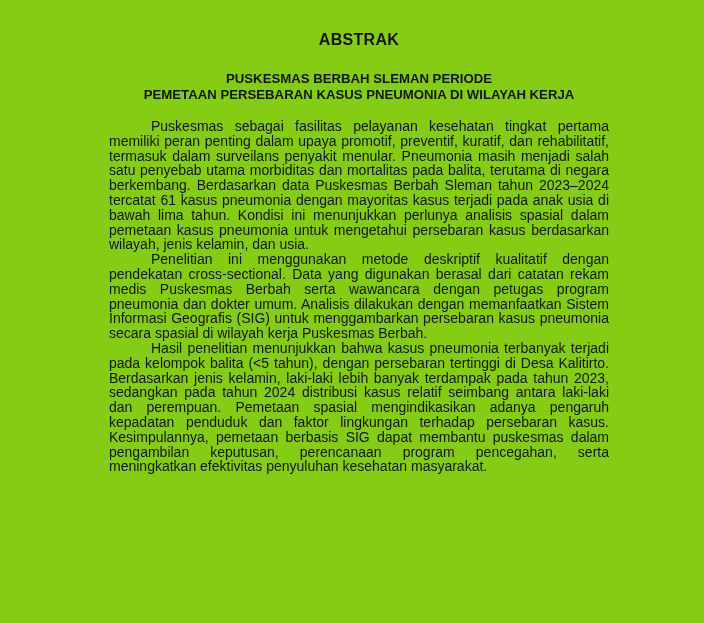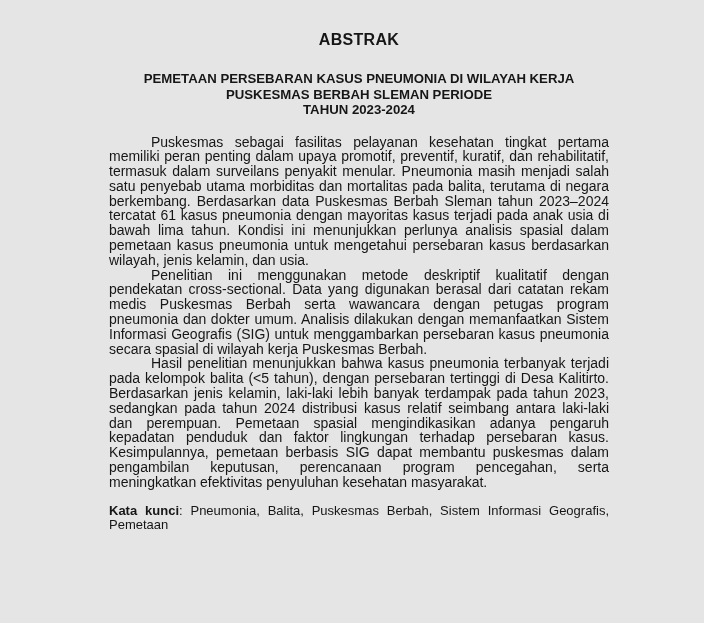--- a/index.html
+++ b/index.html
@@ -4,21 +4,21 @@
 <style>
   html, body {
     margin: 0;
     padding: 0;
     background: #ffffff;
   }
   .page {
     position: relative;
     width: 704px;
     height: 623px;
-    background: #e5e5e5;
+    background: #84cc16;
     overflow: hidden;
     font-family: "Liberation Sans", sans-serif;
     color: #161616;
   }
   .content {
     position: absolute;
     left: 109px;
     top: 0;
     width: 500px;
   }
@@ -76,27 +76,25 @@
 <body>
 
 <div class="page">
   <div class="content">
 
     <h1 class="heading">ABSTRAK</h1>
 
 
 
     <div class="thesis-title">
+      <div>PUSKESMAS BERBAH SLEMAN PERIODE</div>
       <div>PEMETAAN PERSEBARAN KASUS PNEUMONIA DI WILAYAH KERJA</div>
-      <div>PUSKESMAS BERBAH SLEMAN PERIODE</div>
-      <div>TAHUN 2023-2024</div>
     </div>
 
     <p class="para first">Puskesmas sebagai fasilitas pelayanan kesehatan tingkat pertama memiliki peran penting dalam upaya promotif, preventif, kuratif, dan rehabilitatif, termasuk dalam surveilans penyakit menular. Pneumonia masih menjadi salah satu penyebab utama morbiditas dan mortalitas pada balita, terutama di negara berkembang. Berdasarkan data Puskesmas Berbah Sleman tahun 2023–2024 tercatat 61 kasus pneumonia dengan mayoritas kasus terjadi pada anak usia di bawah lima tahun. Kondisi ini menunjukkan perlunya analisis spasial dalam pemetaan kasus pneumonia untuk mengetahui persebaran kasus berdasarkan wilayah, jenis kelamin, dan usia.</p>
 
     <p class="para">Penelitian ini menggunakan metode deskriptif kualitatif dengan pendekatan cross-sectional. Data yang digunakan berasal dari catatan rekam medis Puskesmas Berbah serta wawancara dengan petugas program pneumonia dan dokter umum. Analisis dilakukan dengan memanfaatkan Sistem Informasi Geografis (SIG) untuk menggambarkan persebaran kasus pneumonia secara spasial di wilayah kerja Puskesmas Berbah.</p>
 
     <p class="para results">Hasil penelitian menunjukkan bahwa kasus pneumonia terbanyak terjadi pada kelompok balita (&lt;5 tahun), dengan persebaran tertinggi di Desa Kalitirto. Berdasarkan jenis kelamin, laki-laki lebih banyak terdampak pada tahun 2023, sedangkan pada tahun 2024 distribusi kasus relatif seimbang antara laki-laki dan perempuan. Pemetaan spasial mengindikasikan adanya pengaruh kepadatan penduduk dan faktor lingkungan terhadap persebaran kasus. Kesimpulannya, pemetaan berbasis SIG dapat membantu puskesmas dalam pengambilan keputusan, perencanaan program pencegahan, serta meningkatkan efektivitas penyuluhan kesehatan masyarakat.</p>
 
-    <p class="keywords"><span class="kw-label">Kata kunci</span><span>: Pneumonia, Balita, Puskesmas Berbah, Sistem Informasi Geografis, Pemetaan</span></p>
 
   </div>
 </div>
 
 </body></html>

